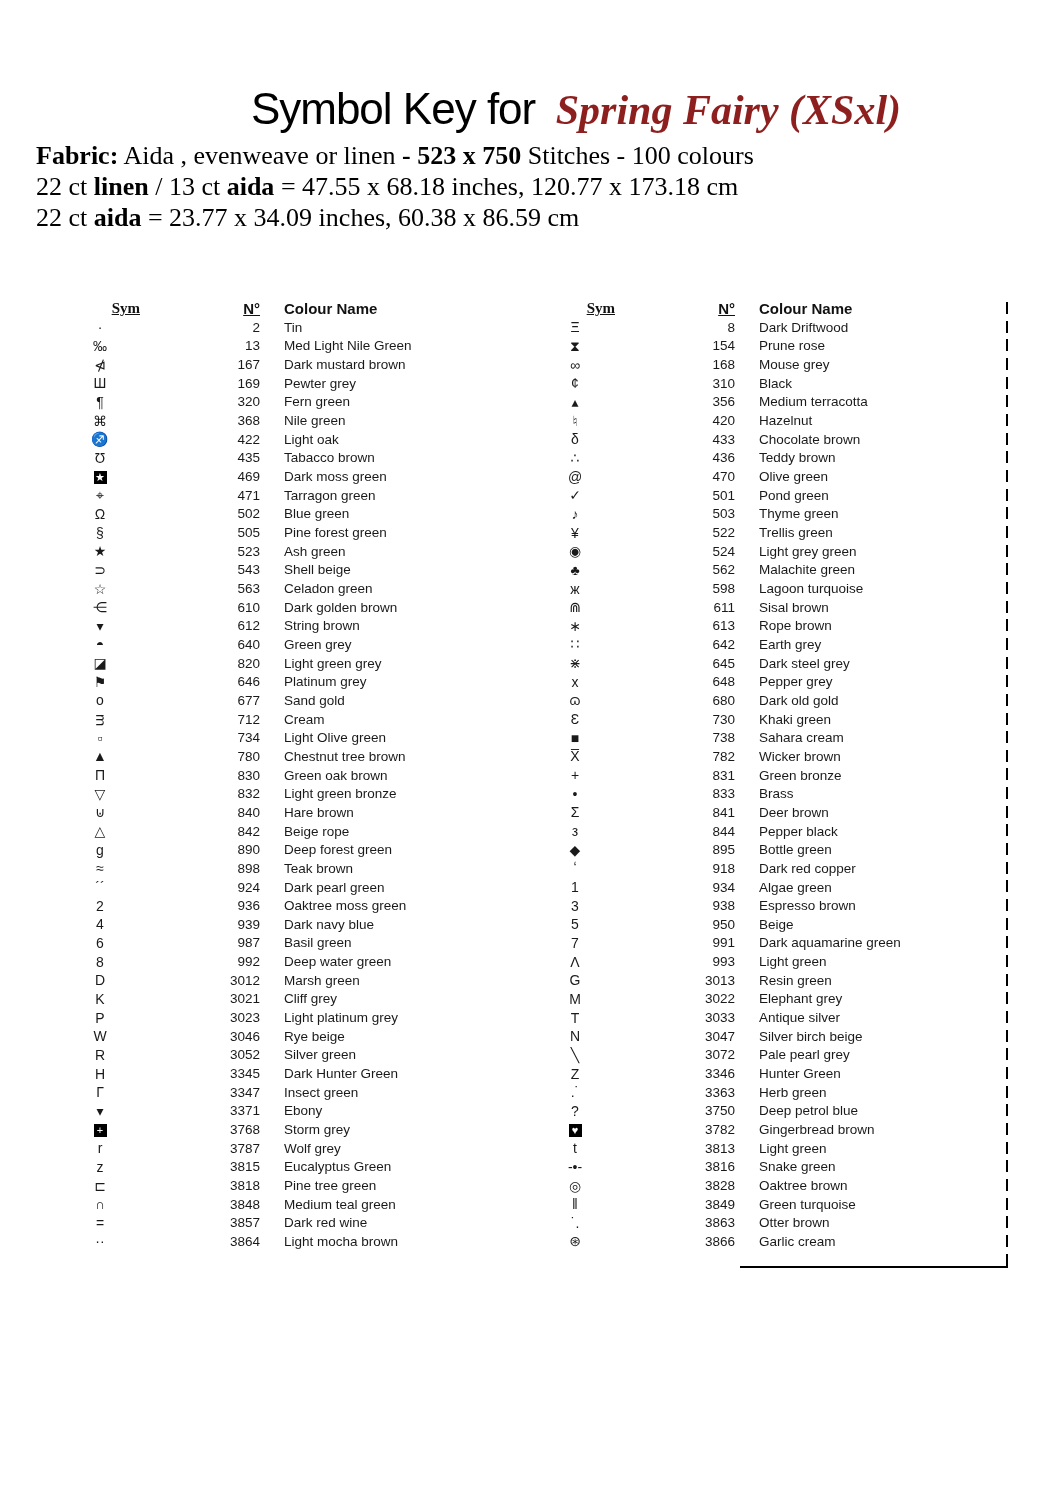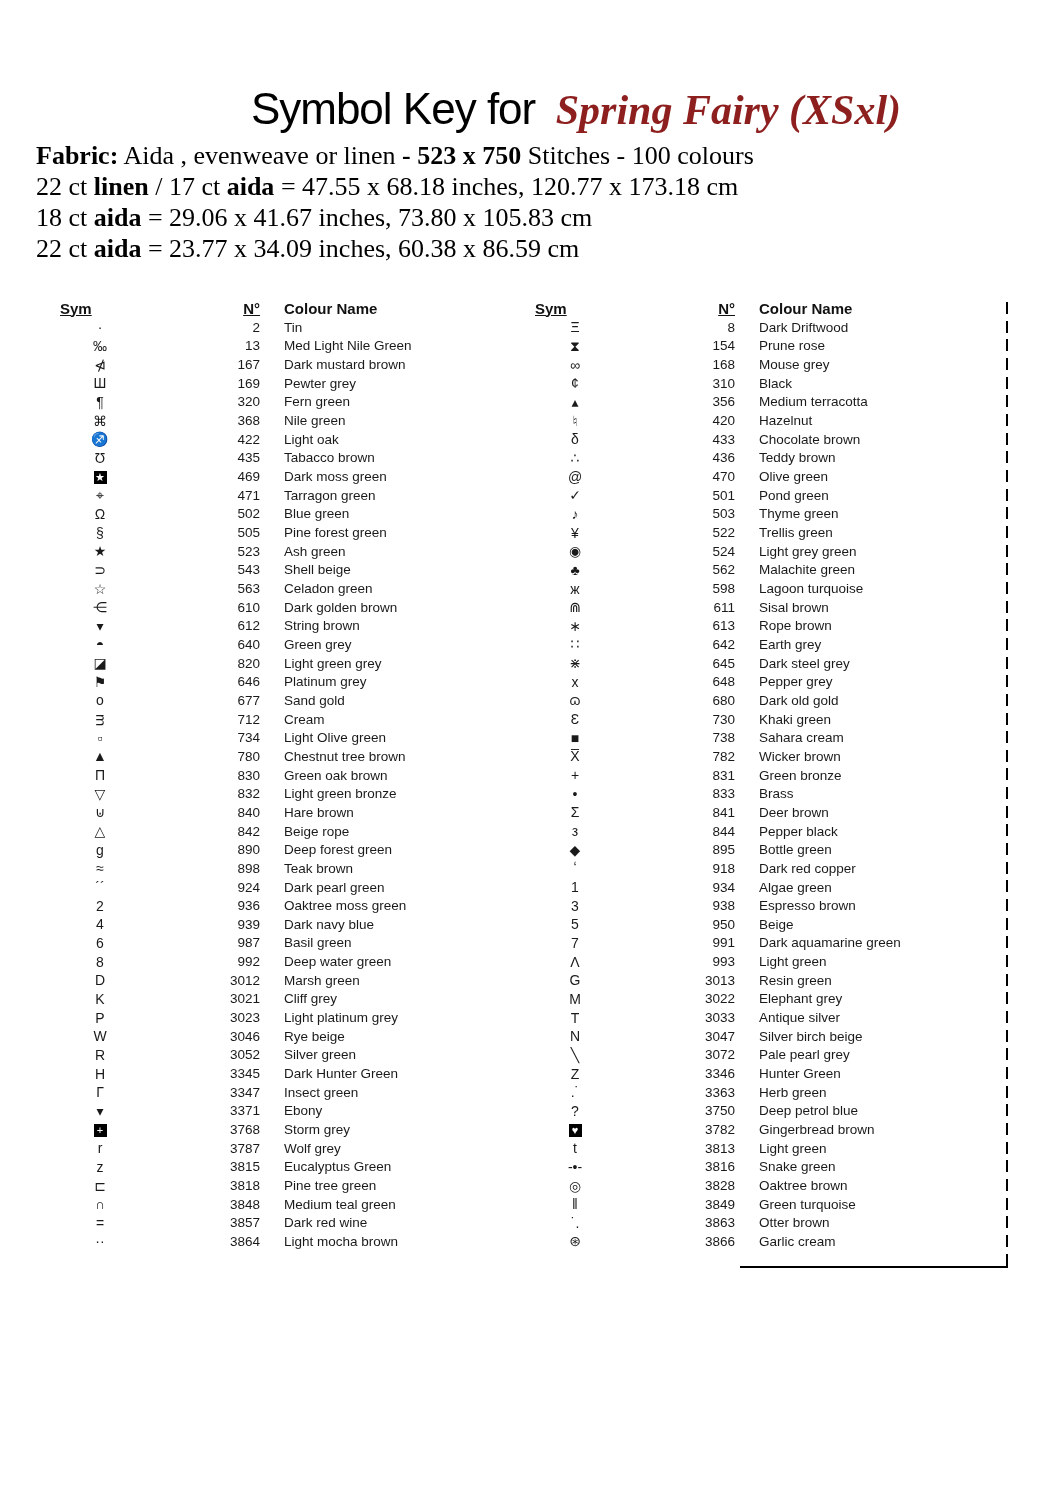--- a/index.html
+++ b/index.html
@@ -36,21 +36,21 @@
   
   .key {
     position:absolute; top:298px; left:60px; width:950px;
     display:flex;
   }
   .colgroup { width:475px; }
   .hdr {
     display:grid; grid-template-columns:80px 120px 1fr;
     font-weight:bold; font-size:15px; height:20px; align-items:center;
   }
-  .hdr .h-sym  { text-align:left; text-decoration:underline; }
+  .hdr .h-sym  { text-align:right; text-decoration:underline;font-family:Liberation Serif, serif; }
   .hdr .h-num  { text-align:right;  text-decoration:underline; justify-self:end; }
   .hdr .h-name { padding-left:24px; }
   .hdr .h-name span { }
 
   .row {
     display:grid; grid-template-columns:80px 120px 1fr;
     height:18.66px; align-items:center;
     font-size:13.5px; color:#1a1a1a;
   }
   .sym  { text-align:center; font-size:14px; line-height:1; }
@@ -79,22 +79,21 @@
 
 <div class="page">
 
   <div class="title-row">
     <span class="title-main">Symbol Key for</span>
     <span class="title-pattern" style="color: rgb(142, 31, 31);">Spring Fairy (XSxl)</span>
   </div>
 
   <div class="fabric" id="fabric-block">
       <div class="fabric-line"><span class="b">Fabric:</span><span>  Aida , evenweave or  linen </span><span class="b">- 523 x 750</span><span> Stitches - 100 colours</span></div>
-      <div class="fabric-line"><span>22 ct </span><span class="b">linen</span><span> / 17 ct </span><span class="b">aida</span><span> = 47.55 x 68.18 inches, 120.77 x 173.18 cm</span></div>
-      <div class="fabric-line"><span>18 ct </span><span class="b">aida</span><span>  = 29.06 x 41.67 inches, 73.80 x 105.83 cm</span></div>
+      <div class="fabric-line"><span>22 ct </span><span class="b">linen</span><span> / 13 ct </span><span class="b">aida</span><span> = 47.55 x 68.18 inches, 120.77 x 173.18 cm</span></div>
       <div class="fabric-line"><span>22 ct </span><span class="b">aida</span><span> = 23.77 x 34.09 inches, 60.38 x 86.59 cm</span></div>
     </div>
 
   <div class="key">
     <div class="colgroup">
       <div class="hdr">
         <span class="h-sym">Sym</span>
         <span class="h-num">N°</span>
         <span class="h-name"><span>Colour Name</span></span>
       </div>

